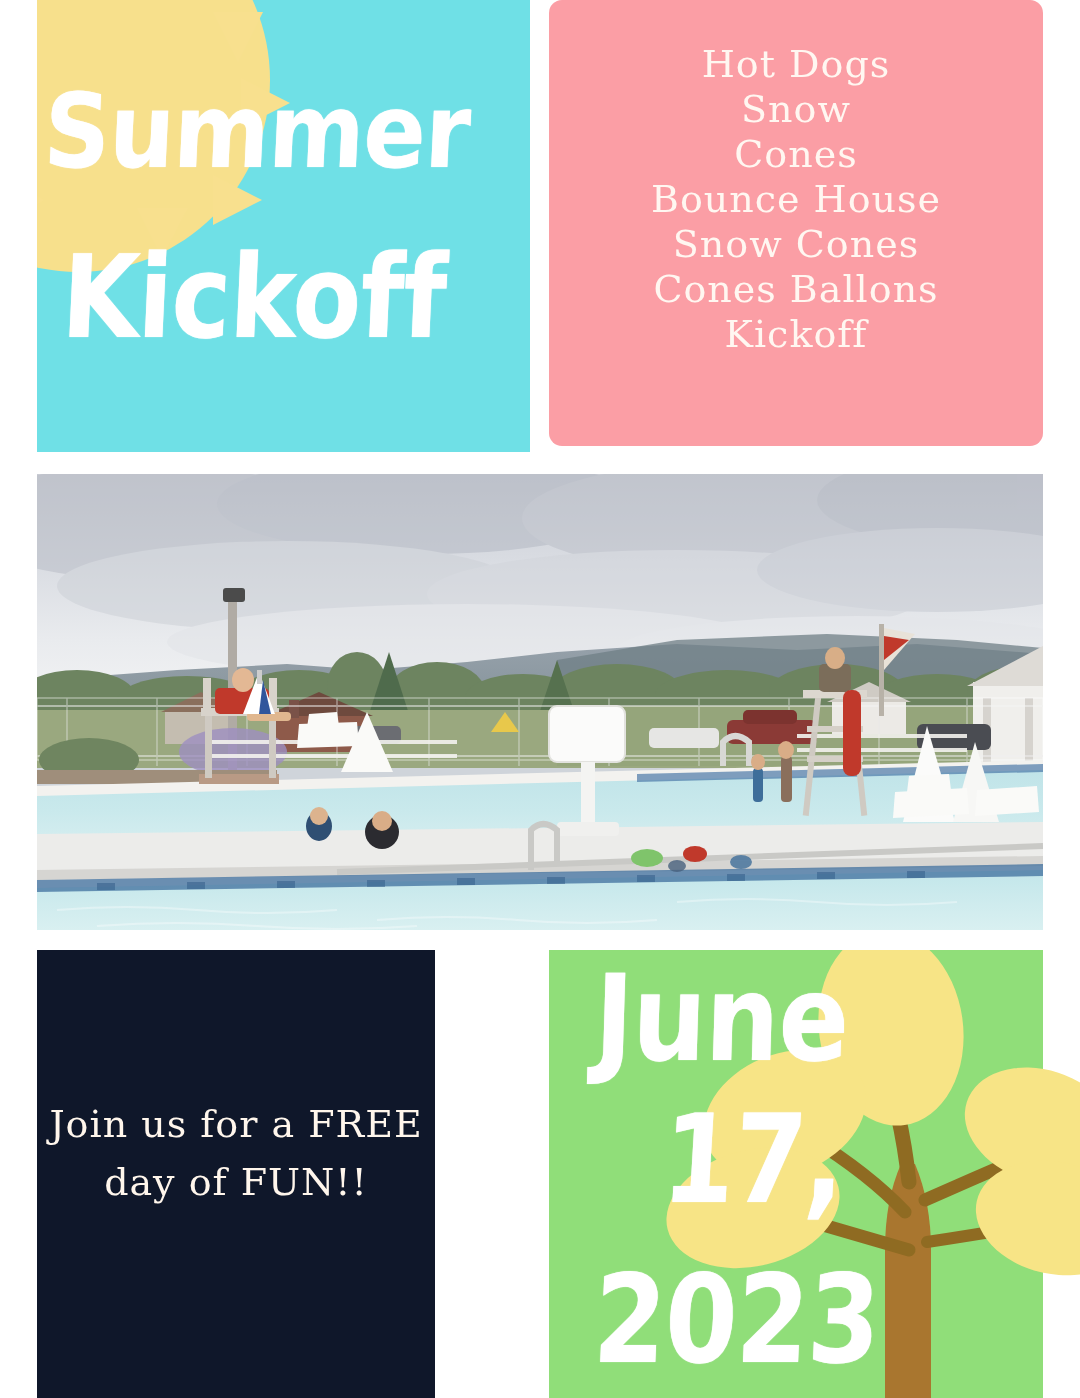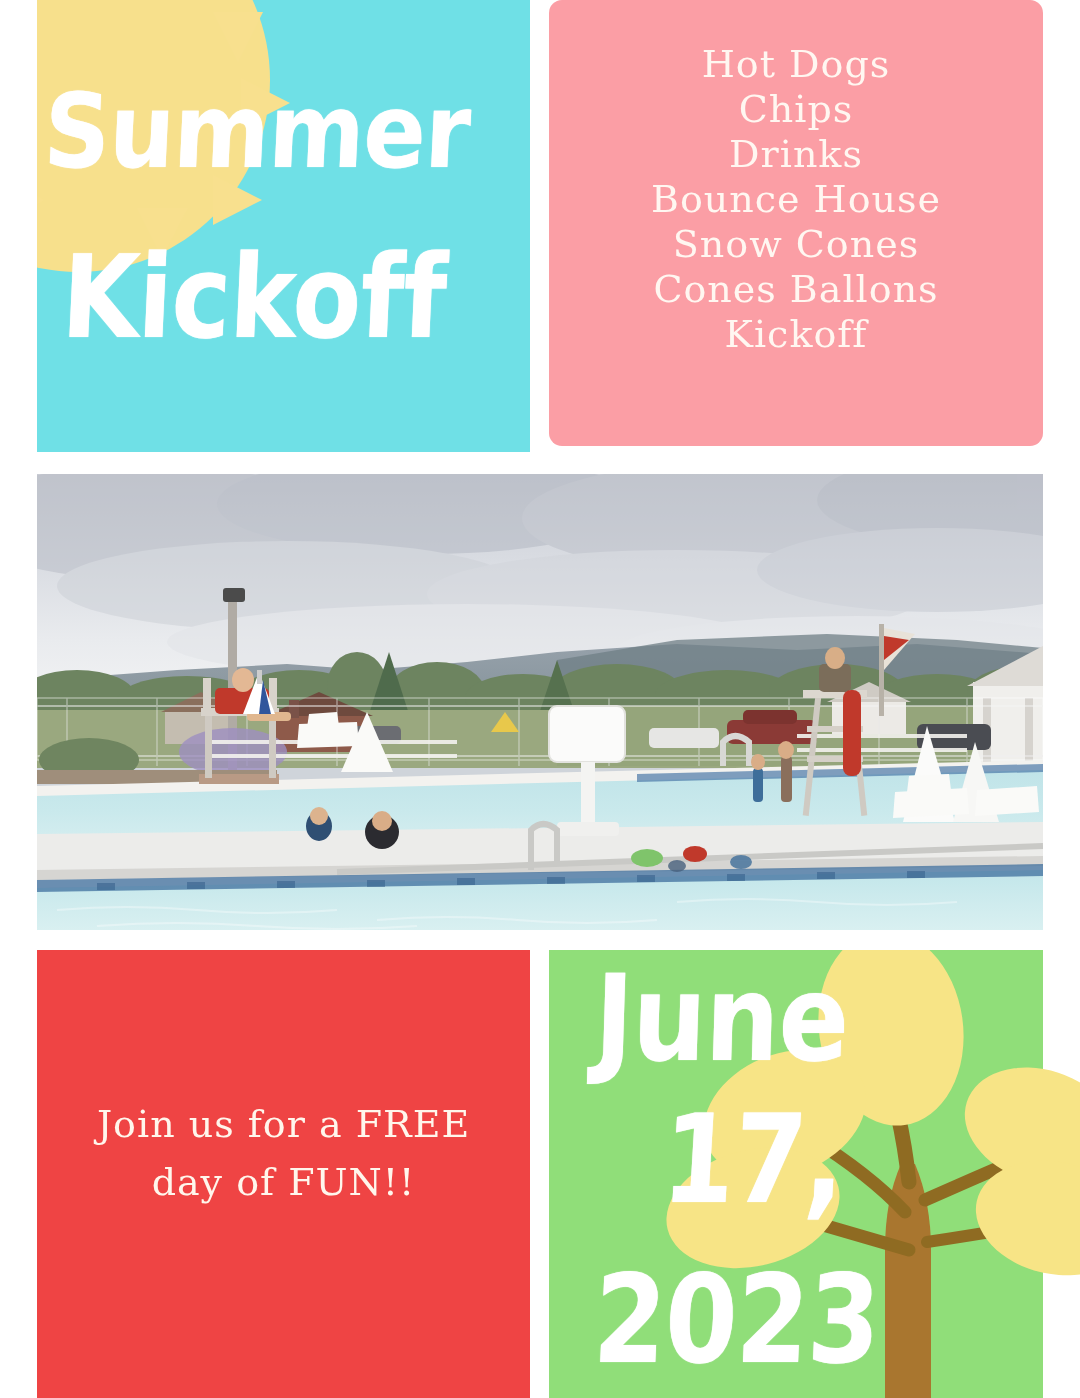--- a/index.html
+++ b/index.html
@@ -89,25 +89,24 @@
   #photo-panel {
     left: 37px; top: 474px;
     width: 1006px; height: 456px;
     background: #cfd4da;
   }
   #photo-svg { display: block; width: 100%; height: 100%; }
 
   
   #invite-panel {
     left: 37px; top: 950px;
-    width: 493px; height: 448px;
-    background: #ef4444;
+    width: 398px; height: 448px;
+    background: #0f172a;
     display: flex;
     align-items: center;
-    justify-content: center;
   }
   #invite-text {
     color: #FFF6EC;
     font-family: "DejaVu Serif", serif;
     font-size: 38px;
     line-height: 58px;
     letter-spacing: 1px;
     text-align: center;
     width: 420px;
     margin-top: -42px;
@@ -180,22 +179,22 @@
     </svg>
 
     <div class="title-text-wrap">
       <div class="title-line" id="title-line-1">Summer</div>
       <div class="title-line" id="title-line-2">Kickoff</div>
     </div>
   </div>
 
   <div class="panel" id="activities-panel">
     <div class="activity-item">Hot Dogs</div>
-    <div class="activity-item">Chips</div>
-    <div class="activity-item">Drinks</div>
+    <div class="activity-item">Snow</div>
+    <div class="activity-item">Cones</div>
     <div class="activity-item">Bounce House</div>
     <div class="activity-item">Snow Cones</div>
     <div class="activity-item">Cones Ballons</div>
     <div class="activity-item">Kickoff</div>
   </div>
 
   <div class="panel" id="photo-panel">
     <svg id="photo-svg" viewBox="0 0 1006 456" preserveAspectRatio="none" aria-hidden="true">
       <defs>
         <linearGradient id="skyGrad" x1="0" y1="0" x2="0" y2="1">

